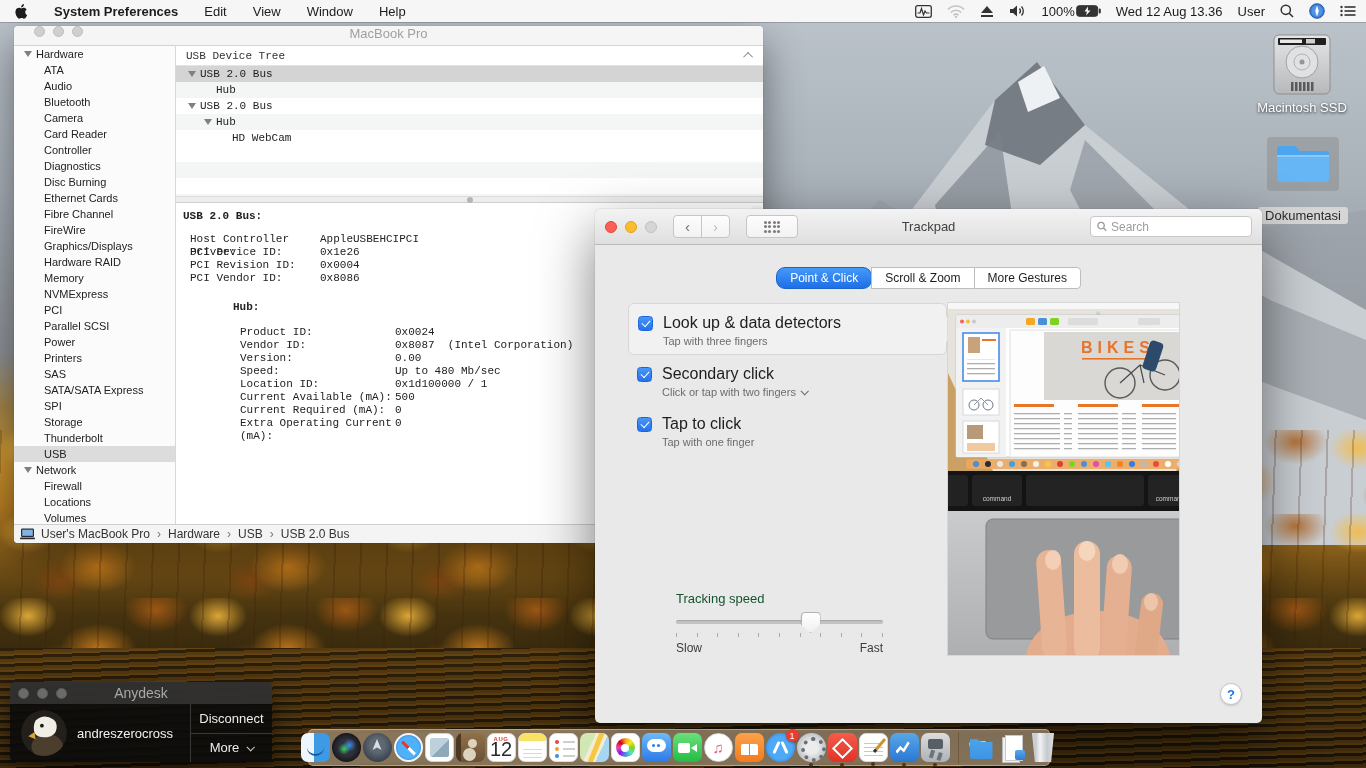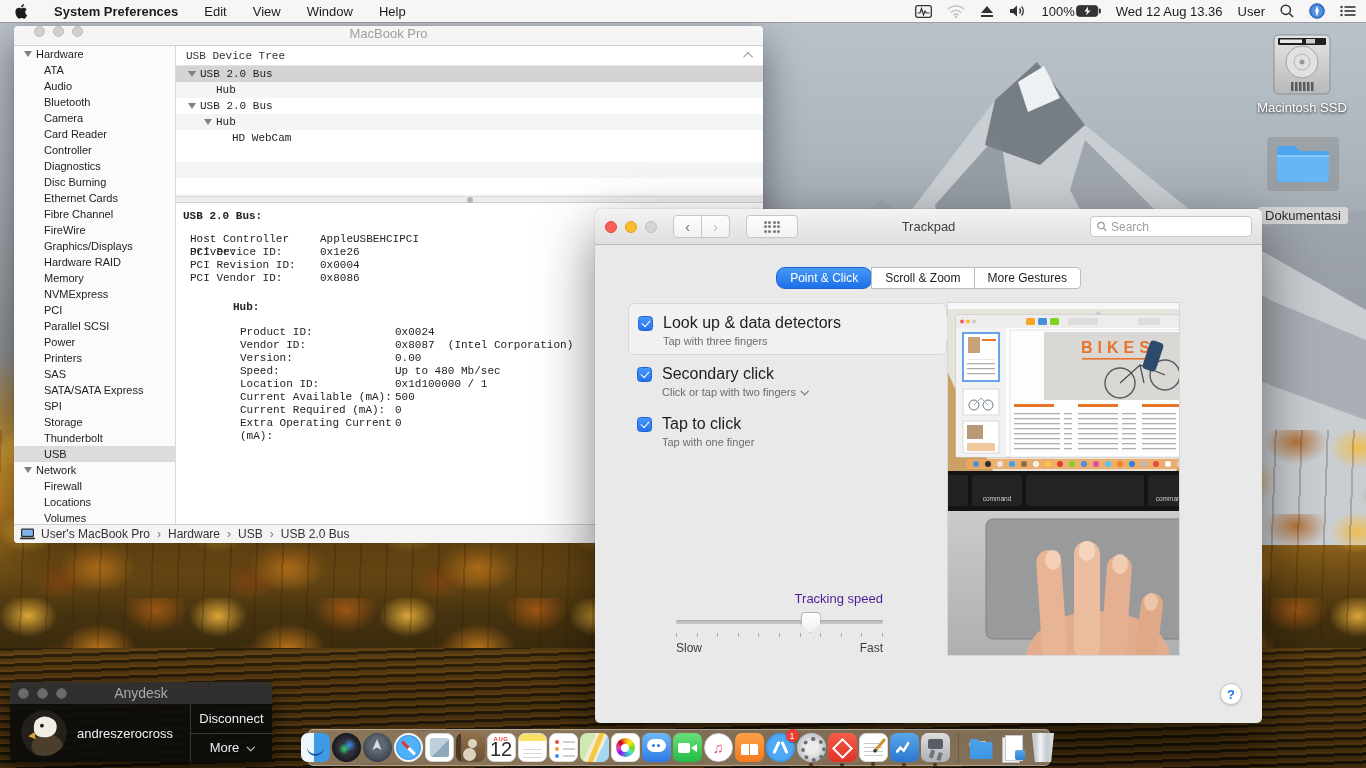--- a/index.html
+++ b/index.html
@@ -131,21 +131,21 @@
   .checkbox.checked::after{content:"";position:absolute;left:3.2px;top:3.4px;width:7px;height:4px;
     border-left:1.8px solid #fff;border-bottom:1.8px solid #fff;transform:rotate(-48deg);}
   .opt-title{font-size:16px;color:#1d1d1f;}
   .opt-sub{font-size:11px;color:#6c6c70;margin-top:3px;display:flex;align-items:center;gap:5px;}
   .chev-dn{width:6px;height:6px;border-right:1.4px solid #6c6c70;border-bottom:1.4px solid #6c6c70;transform:rotate(45deg) translateY(-1px);display:none;}
   .chev-dn.show{display:inline-block;}
 
   .tp-video{position:absolute;left:353px;top:94px;width:231px;height:352px;background:#dfe2e5;overflow:hidden;box-shadow:0 0 0 1px rgba(0,0,0,.08);}
 
   .tp-slider{position:absolute;left:81px;top:382px;width:207px;}
-  .tp-slider .s-label{text-align:right;font-size:13px;color:#4c1d95;}
+  .tp-slider .s-label{text-align:left;font-size:13px;color:#14532d;}
   .s-track{position:relative;margin-top:14px;height:4px;border-radius:2px;background:#c3c3c3;box-shadow:inset 0 1px 1px rgba(0,0,0,.15);}
   .s-thumb{position:absolute;top:-8px;width:20px;height:21px;background:linear-gradient(#fff,#f0f0f0);
     border:1px solid #b3b3b3;border-radius:4px;clip-path:polygon(0 0,100% 0,100% 58%,50% 100%,0 58%);
     box-shadow:0 1px 2px rgba(0,0,0,.3);cursor:pointer;}
   .s-ticks{display:flex;justify-content:space-between;margin-top:9px;}
   .s-ticks i{width:1px;height:4px;background:#a9a9a9;display:block;}
   .s-minmax{display:flex;justify-content:space-between;margin-top:4px;font-size:12px;color:#3c3c3c;gap:40px;}
 
   .tp-help{position:absolute;left:625px;top:474px;width:22px;height:22px;border-radius:50%;background:#fff;
     border:1px solid #c7c7c7;box-shadow:0 1px 2px rgba(0,0,0,.15);display:flex;align-items:center;justify-content:center;

